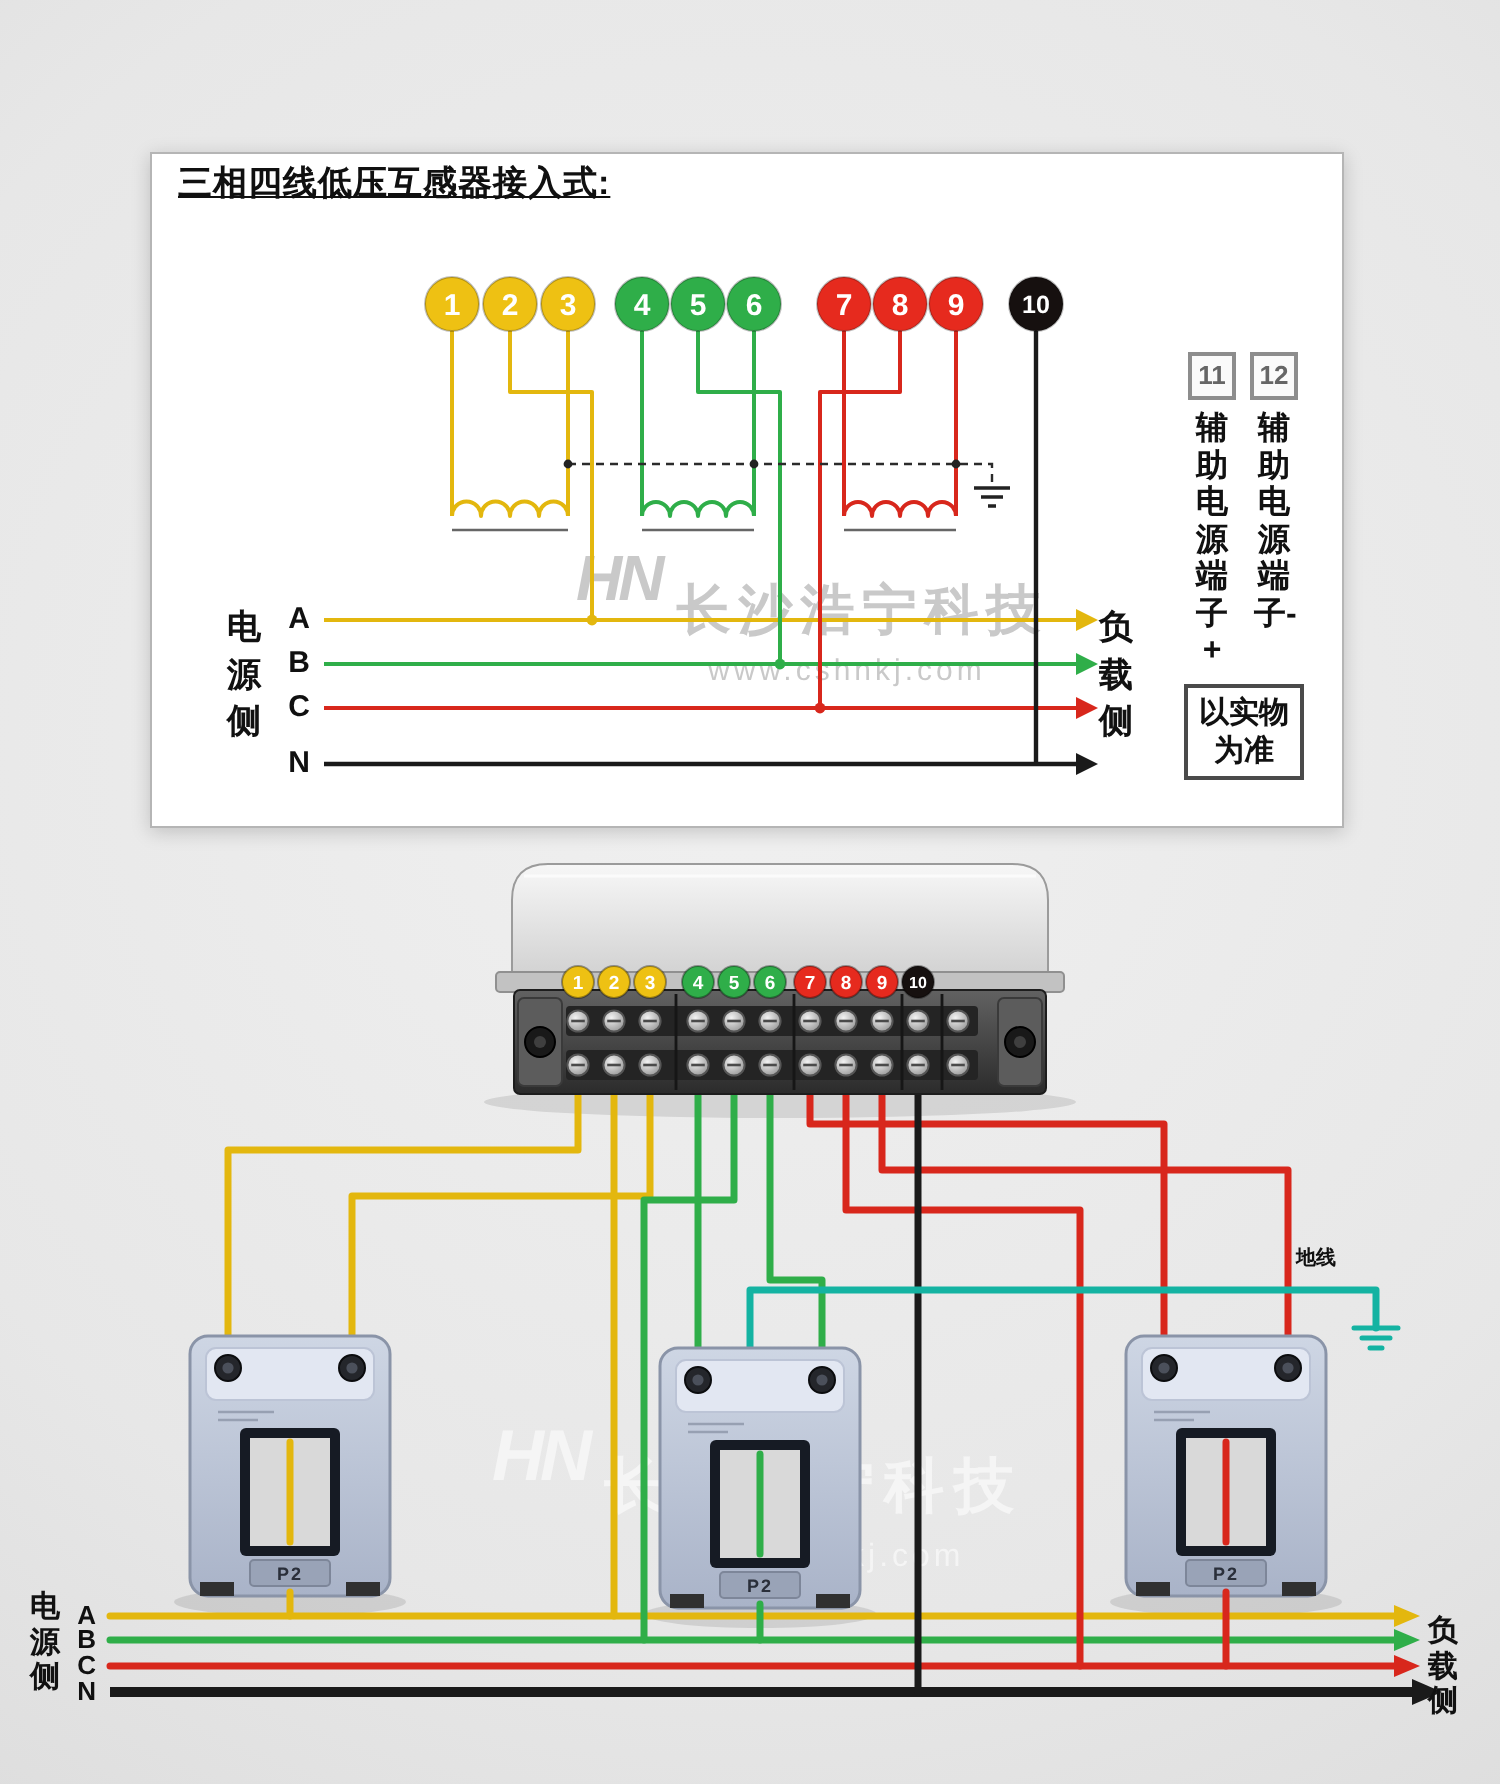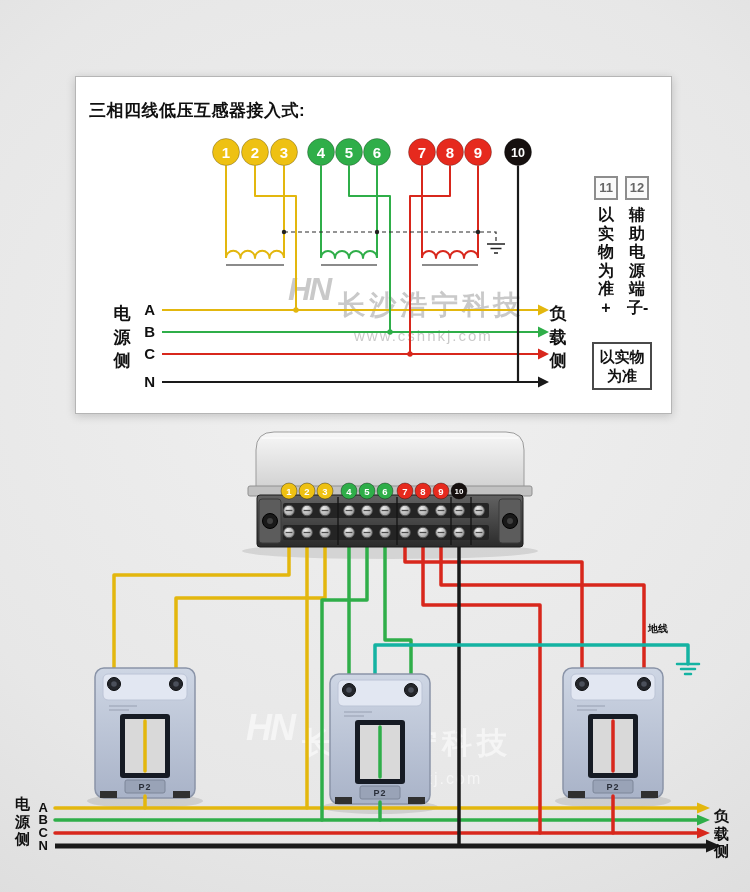--- a/index.html
+++ b/index.html
@@ -297,25 +297,25 @@
           <text x="385" y="494.5" class="capnum">6</text>
           <text x="405" y="494.5" class="capnum">7</text>
           <text x="423" y="494.5" class="capnum">8</text>
           <text x="441" y="494.5" class="capnum">9</text>
           <text x="459" y="494" class="capnum sm">10</text>
         </g>
       </g>
     </g>
   </svg>
 
-  <div class="lbl" style="left:89px;top:99px;font-size:17px;letter-spacing:.5px;">三相四线低压互感器接入式:</div>
+  <div class="lbl" style="left:89px;top:80px;font-size:17px;letter-spacing:.5px;text-decoration:underline;">三相四线低压互感器接入式:</div>
 
   <div class="chip" style="left:594px;top:176px;">11</div>
   <div class="chip" style="left:625px;top:176px;">12</div>
-  <div class="vtext" style="left:596px;top:206px;width:20px;font-size:16px;line-height:18.5px;">以实物为准+</div>
+  <div class="vtext" style="left:596px;top:206px;width:20px;font-size:16px;line-height:18.5px;">辅助电源端子+</div>
   <div class="vtext" style="left:627px;top:206px;width:20px;font-size:16px;line-height:18.5px;">辅助电源端子-</div>
   <div class="notebox">以实物为准</div>
 
   <div class="vtext" style="left:112px;top:302px;width:20px;font-size:17px;line-height:23.5px;">电源侧</div>
   <div class="lbl" style="left:141px;top:301px;width:14px;text-align:right;font-size:15px;">A</div>
   <div class="lbl" style="left:141px;top:323px;width:14px;text-align:right;font-size:15px;">B</div>
   <div class="lbl" style="left:141px;top:345px;width:14px;text-align:right;font-size:15px;">C</div>
   <div class="lbl" style="left:141px;top:373px;width:14px;text-align:right;font-size:15px;">N</div>
   <div class="vtext" style="left:548px;top:302px;width:20px;font-size:17px;line-height:23.5px;">负载侧</div>
 

